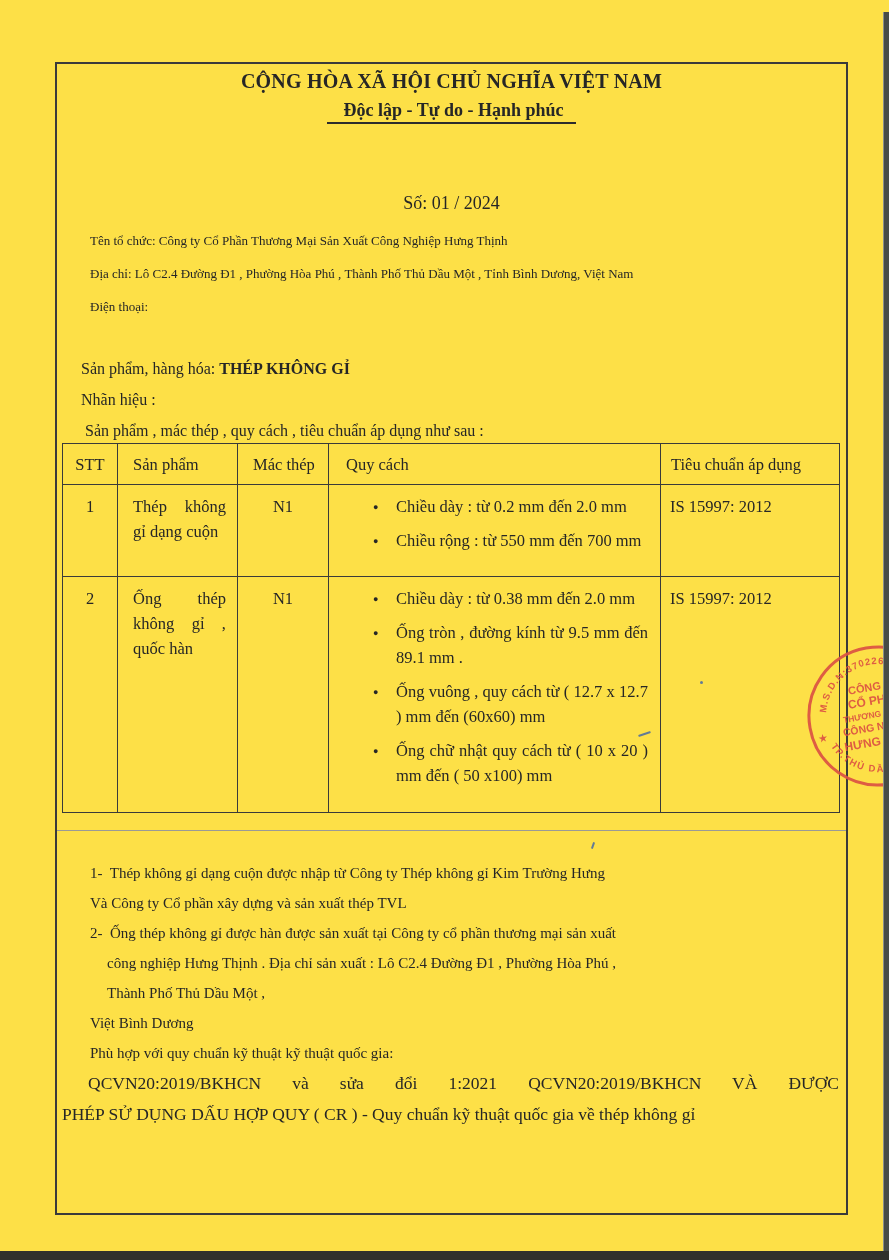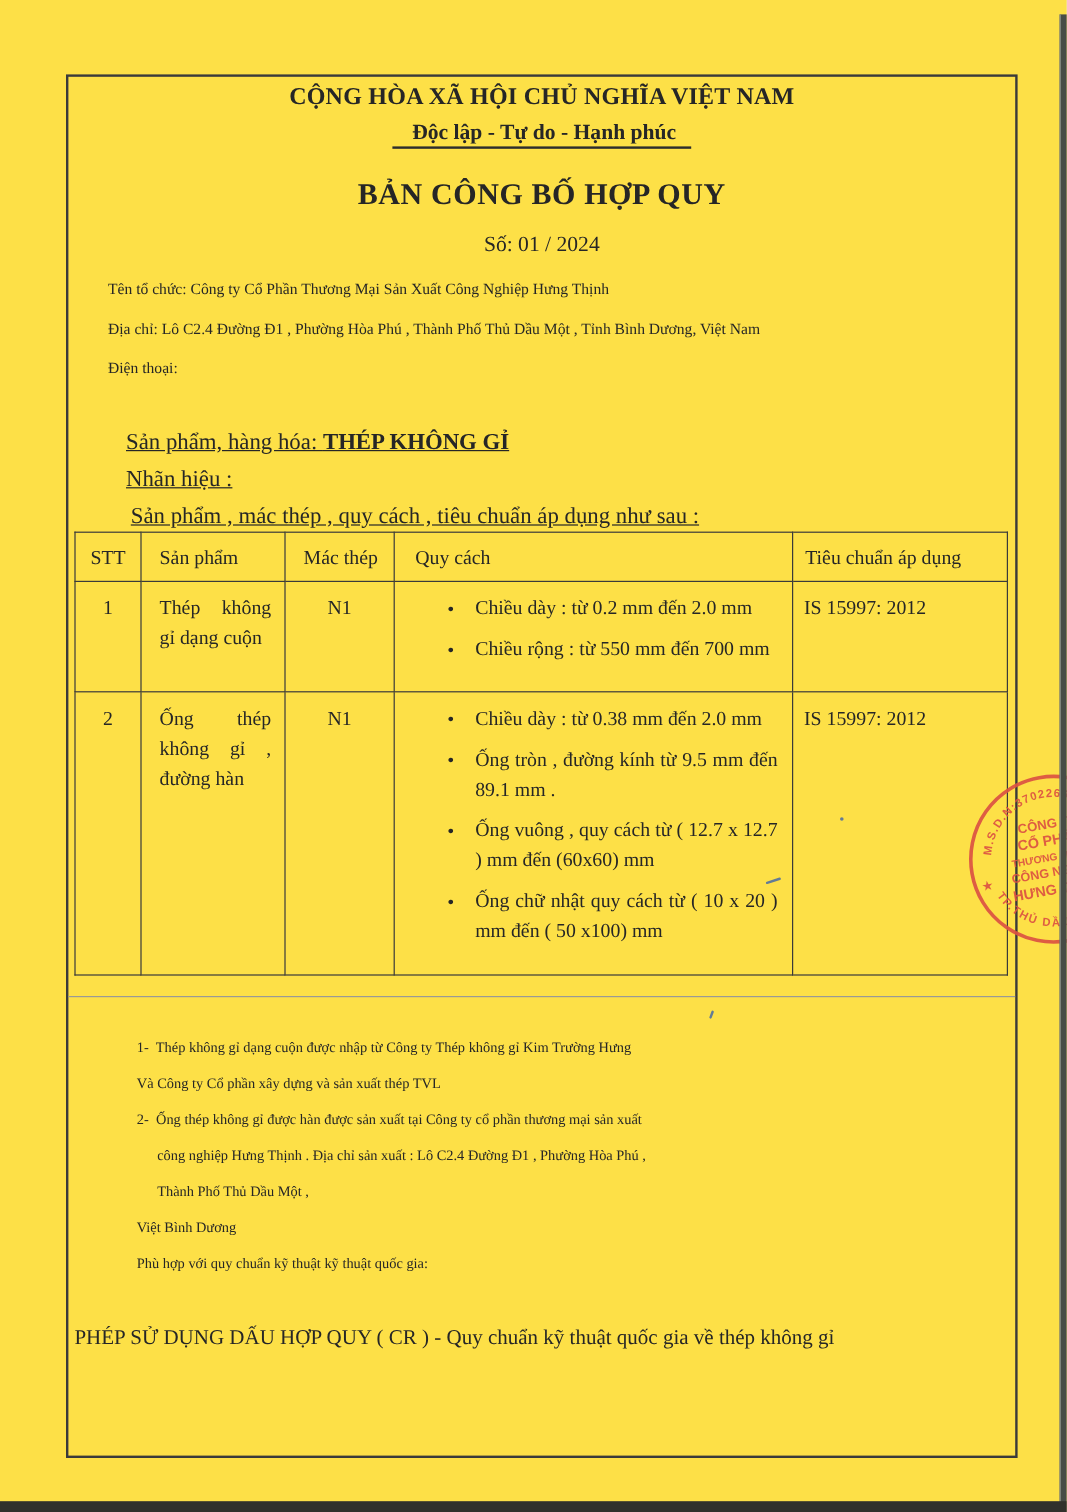--- a/index.html
+++ b/index.html
@@ -15,21 +15,21 @@
   }
   .centered { left:55px; width:793px; text-align:center; }
   .nat-header { top:70px; font-size:20px; font-weight:bold; letter-spacing:.2px; }
   .motto { top:100px; font-size:18px; font-weight:bold; }
   .motto .uline { display:inline-block; border-bottom:2px solid #2c2c2c; padding:0 12px 1px 16px; }
   .doc-title { top:149px; font-size:25px; font-weight:bold; letter-spacing:.5px; }
   .doc-num { top:193px; font-size:18px; }
 
   .org-block { top:224px; left:90px; width:750px; font-size:13px; line-height:33px; }
   .org-block p { margin:0; text-align:justify; }
-  .product-block { top:353px; left:105px; width:745px; font-size:19px; line-height:31px;text-decoration:underline; }
+  .product-block { top:353px; left:81px; width:745px; font-size:16px; line-height:31px; }
   .product-block p { margin:0; }
   .product-block .intro { padding-left:4px; }
   .bold { font-weight:bold; }
 
   table.spec {
     position:absolute; top:443px; left:62px; width:777px;
     border-collapse:collapse; table-layout:fixed;
     font-size:16.5px; line-height:25px; color:#262626;
   }
   table.spec th, table.spec td { border:1.5px solid #3a3a3a; font-weight:normal; }
@@ -40,21 +40,21 @@
   td.sanpham { padding:9px 11px 0 15px; text-align:justify; }
   td.macthep { text-align:center; padding-top:9px; }
   td.quycach { padding:7px 10px 6px 0; }
   td.quycach ul { margin:2px 0 0 0; padding-left:44px; list-style:none; }
   td.quycach li { position:relative; padding-left:23px; margin-bottom:9px; text-align:justify; max-width:252px; }
   td.quycach li::before { content:"●"; position:absolute; left:0; top:1px; font-size:9px; }
   td.tieuchuan { padding:9px 6px 0 9px;margin-top:40px; }
 
   .table-shadow { top:830px; left:57px; width:789px; height:1px; background:#9a9a96; }
 
-  .notes-block { top:858px; left:90px; width:754px; font-size:12px; line-height:30px;margin-left:24px; }
+  .notes-block { top:858px; left:90px; width:754px; font-size:15px; line-height:30px; }
   .notes-block p { margin:0; }
   .note { white-space:pre-line; }
   .note.hang { padding-left:17px; text-indent:-17px; }
   .reg-line1 { top:1068px; left:62px; width:777px; font-size:17.5px; line-height:31px;
                text-align:justify; text-align-last:justify; text-indent:26px; }
   .reg-line2 { top:1099px; left:62px; width:779px; font-size:17.5px; line-height:31px; }
 
   .stamp { position:absolute; left:773px; top:611px; width:210px; height:210px; z-index:5; opacity:.92; }
   .stamp text { font-family:"Liberation Sans","DejaVu Sans",sans-serif; font-weight:bold; }
 
@@ -70,21 +70,20 @@
 </style>
 </head>
 <body>
 
 <div class="scan">
 
   <div class="frame"></div>
 
   <p class="abs centered nat-header">CỘNG HÒA XÃ HỘI CHỦ NGHĨA VIỆT NAM</p>
   <p class="abs centered motto"><span class="uline">Độc lập - Tự do - Hạnh phúc</span></p>
-  <p class="abs centered doc-title">BẢN CÔNG BỐ HỢP QUY</p>
   <p class="abs centered doc-num">Số: 01 / 2024</p>
 
   <div class="abs org-block">
     <p>Tên tổ chức: Công ty Cổ Phần Thương Mại Sản Xuất Công Nghiệp Hưng Thịnh</p>
     <p>Địa chỉ: Lô C2.4 Đường Đ1 , Phường Hòa Phú , Thành Phố Thủ Dầu Một , Tỉnh Bình Dương, Việt Nam</p>
     <p>Điện thoại:</p>
   </div>
 
   <div class="abs product-block">
     <p><span>Sản phẩm, hàng hóa: </span><span class="bold">THÉP KHÔNG GỈ</span></p>
@@ -115,21 +114,21 @@
       <td class="quycach">
         <ul>
           <li>Chiều dày : từ 0.2 mm đến 2.0 mm</li>
           <li>Chiều rộng : từ 550 mm đến 700 mm</li>
         </ul>
       </td>
       <td class="tieuchuan">IS 15997: 2012</td>
     </tr>
     <tr style="height:236px">
       <td class="stt">2</td>
-      <td class="sanpham">Ống thép không gỉ , đường hàn</td>
+      <td class="sanpham">Ống thép không gỉ , quốc hàn</td>
       <td class="macthep">N1</td>
       <td class="quycach">
         <ul>
           <li>Chiều dày : từ 0.38 mm đến 2.0 mm</li>
           <li>Ống tròn , đường kính từ 9.5 mm đến 89.1 mm .</li>
           <li>Ống vuông , quy cách từ ( 12.7 x 12.7 ) mm đến (60x60) mm</li>
           <li>Ống chữ nhật quy cách từ ( 10 x 20 ) mm đến ( 50 x100) mm</li>
         </ul>
       </td>
       <td class="tieuchuan">IS 15997: 2012</td>
@@ -142,20 +141,21 @@
   <div class="abs notes-block">
     <p class="note"><span>1-</span>&nbsp; <span>Thép không gỉ dạng cuộn được nhập từ Công ty Thép không gỉ Kim Trường Hưng
 Và Công ty Cổ phần xây dựng và sản xuất thép TVL</span></p>
     <p class="note hang"><span>2-</span>&nbsp; <span>Ống thép không gỉ được hàn được sản xuất tại Công ty cổ phần thương mại sản xuất
 công nghiệp Hưng Thịnh . Địa chỉ sản xuất : Lô C2.4 Đường Đ1 , Phường Hòa Phú ,
 Thành Phố Thủ Dầu Một ,</span></p>
     <p>Việt Bình Dương</p>
     <p>Phù hợp với quy chuẩn kỹ thuật kỹ thuật quốc gia:</p>
   </div>
 
+  <p class="abs reg-line1">QCVN20:2019/BKHCN và sửa đổi 1:2021 QCVN20:2019/BKHCN VÀ ĐƯỢC</p>
   <p class="abs reg-line2">PHÉP SỬ DỤNG DẤU HỢP QUY ( CR ) -  Quy chuẩn kỹ thuật quốc gia về thép không gỉ</p>
 
   <svg class="stamp" viewBox="-105 -105 210 210" xmlns="http://www.w3.org/2000/svg">
     <defs>
       <path id="arcTop" d="M -52 0 A 52 52 0 1 1 52 0"></path>
       <path id="arcBot" d="M -56 0 A 56 56 0 0 0 56 0"></path>
     </defs>
     <g stroke="#dc5243" fill="none" transform="rotate(-10)">
       <circle cx="0" cy="0" r="69" stroke-width="3"></circle>
     </g>

